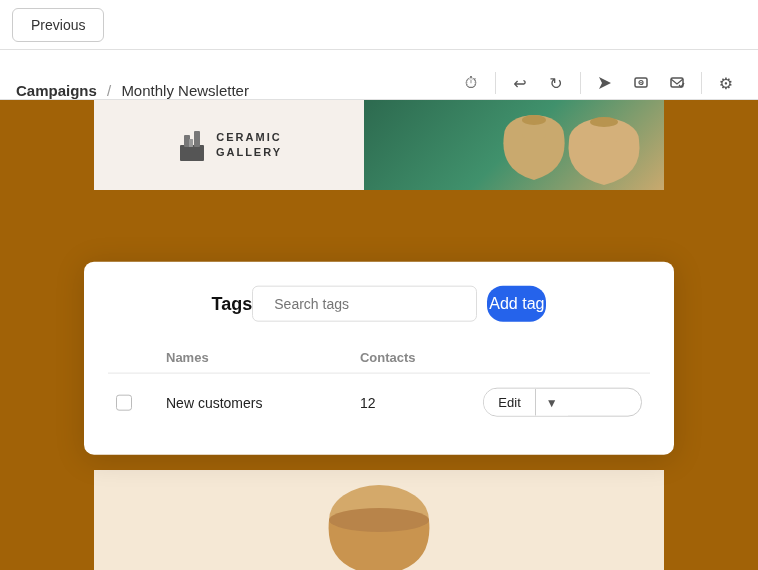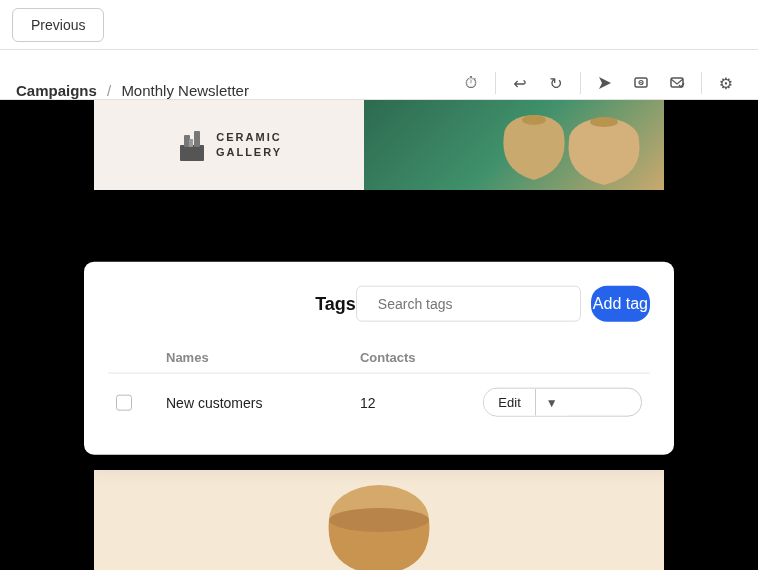--- a/index.html
+++ b/index.html
@@ -80,21 +80,21 @@
     }
     .toolbar-divider {
       width: 1px;
       height: 22px;
       background: #ddd;
       margin: 0 4px;
     }
 
     
     .main-content {
-      background: #000000;
+      background: #a16207;
       width: 100%;
       height: calc(570px - 100px);
       position: relative;
       overflow: hidden;
     }
 
     
     .email-preview {
       position: absolute;
       top: 0; left: 0; right: 0; bottom: 0;
@@ -163,21 +163,21 @@
       transform: translate(-50%, -38%);
       width: 590px;
       background: #fff;
       border-radius: 10px;
       box-shadow: 0 4px 30px rgba(0,0,0,0.15);
       padding: 24px;
     }
     .tags-header {
       display: flex;
       align-items: center;
-      justify-content: flex-end;
+      justify-content: center;
       margin-bottom: 20px;
     }
     .tags-title {
       font-size: 18px;
       font-weight: 700;
       color: #111;
     }
     .tags-search-row {
       display: flex;
       gap: 10px;

